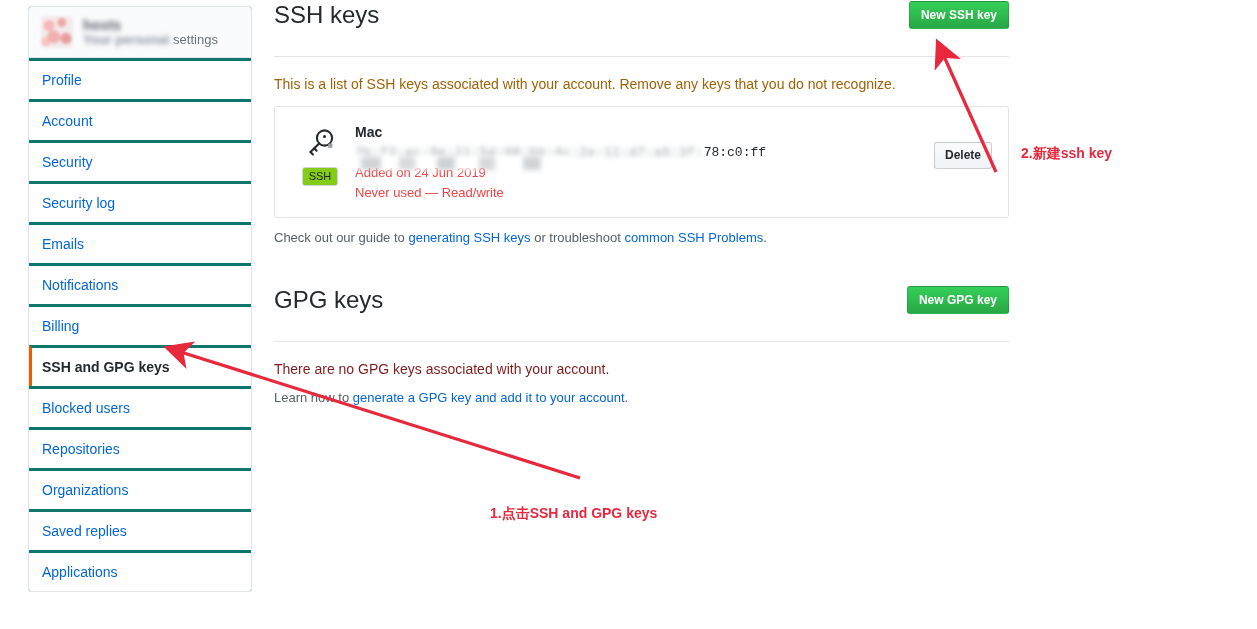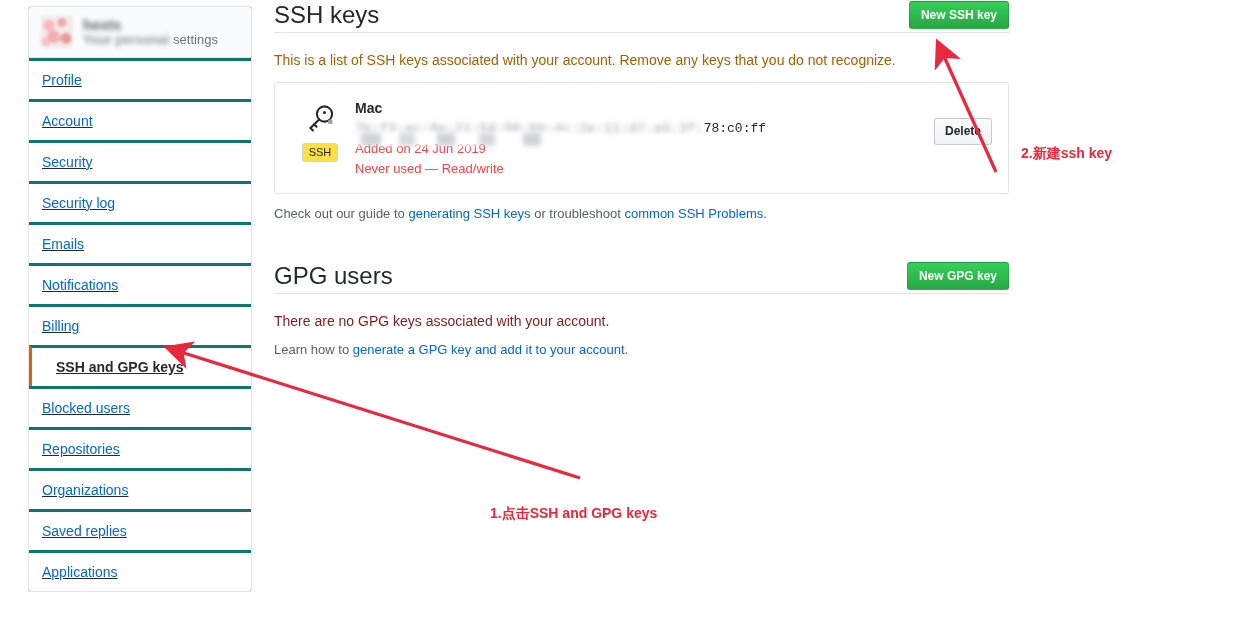--- a/index.html
+++ b/index.html
@@ -22,21 +22,20 @@
     position: absolute;
     left: 28px;
     top: 6px;
     width: 224px;
   }
   .side-card {
     border: 1px solid #e1e4e8;
     border-radius: 3px;
     background: #15803d;
     overflow: hidden;
-    text-decoration: underline;
   }
   .profile-head {
     height: 50px;
     background: #fafbfc;
     border-bottom: 1px solid #e1e4e8;
     display: flex;
     align-items: center;
     padding: 0 12px;
     position: relative;
   }
@@ -91,37 +90,37 @@
     text-decoration: none;
     line-height: 20px;
     cursor: pointer;
     background: #fff;
   }
   .menu-item:first-child { border-top: none; }
   .menu-item.active {
     color: #24292e;
     font-weight: bold;
     border-left: 3px solid #e36209;
-    padding-left: 24px;
+    padding-left: 10px;
   }
   .side-card.second { margin-top: 16px; }
 
   
   .main {
     position: absolute;
     left: 274px;
     top: 0;
     width: 735px;
   }
   .section-head {
     display: flex;
     align-items: center;
     justify-content: space-between;
     border-bottom: 1px solid #e1e4e8;
-    padding-bottom: 2px;
+    padding-bottom: 26px;
   }
   h2.section-title {
     margin: 0;
     font-size: 24px;
     font-weight: normal;
     color: #24292e;
     line-height: 30px;
   }
   .btn-green {
     background: linear-gradient(#34d058, #28a745);
@@ -160,21 +159,21 @@
   }
   .key-glyph { color: #24292e; }
   .ssh-badge {
     margin-top: 3px;
     border: 1px solid #d1d5da;
     border-radius: 3px;
     font-size: 11px;
     color: #24292e;
     padding: 1px 6px;
     line-height: 15px;
-    background: #fde047;
+    background: #84cc16;
   }
   .key-info {
     flex: 1;
     padding-left: 6px;
     position: relative;
     min-height: 78px;
   }
   .key-title {
     font-size: 14px;
     font-weight: bold;
@@ -358,21 +357,21 @@
 
       <div class="delete-col">
         <button class="btn-delete">Delete</button>
       </div>
     </div>
 
     <div class="guide-text"><span>Check out our guide to </span><a class="link">generating SSH keys</a><span> or troubleshoot </span><a class="link">common SSH Problems</a><span>.</span></div>
 
     <div class="gpg-section">
       <div class="section-head">
-        <h2 class="section-title">GPG users</h2>
+        <h2 class="section-title">GPG keys</h2>
         <button class="btn-green">New GPG key</button>
       </div>
       <div class="gpg-empty">There are no GPG keys associated with your account.</div>
       <div class="gpg-learn"><span>Learn how to </span><a class="link">generate a GPG key and add it to your account</a><span>.</span></div>
     </div>
   </div>
 
   <div class="anno-layer">
     <svg width="1257" height="629">
       <defs>

